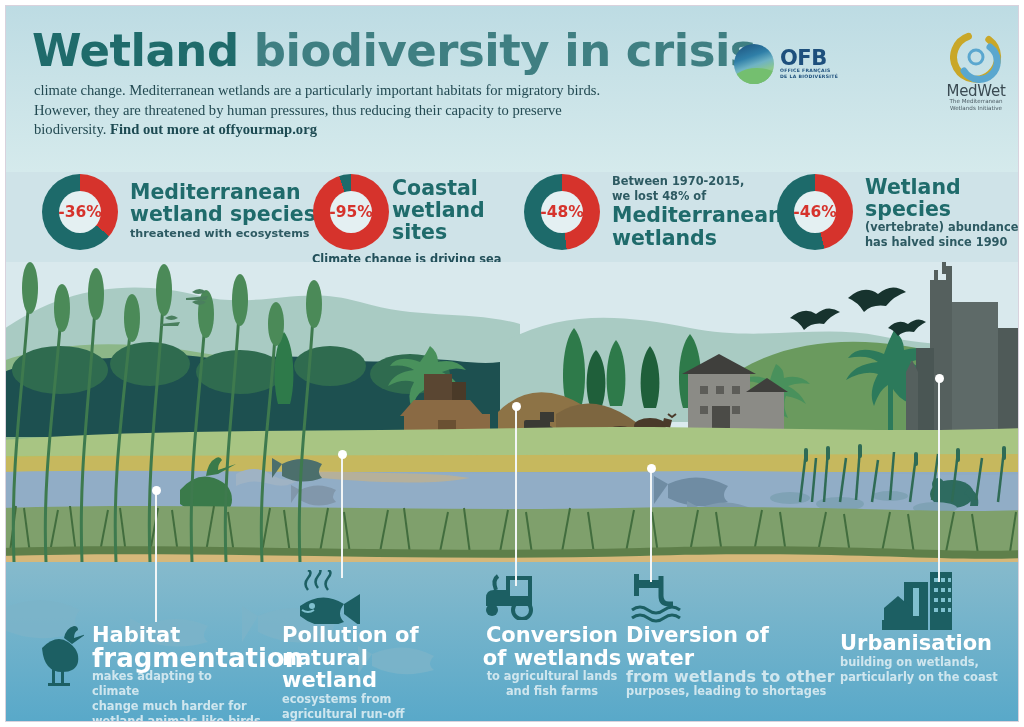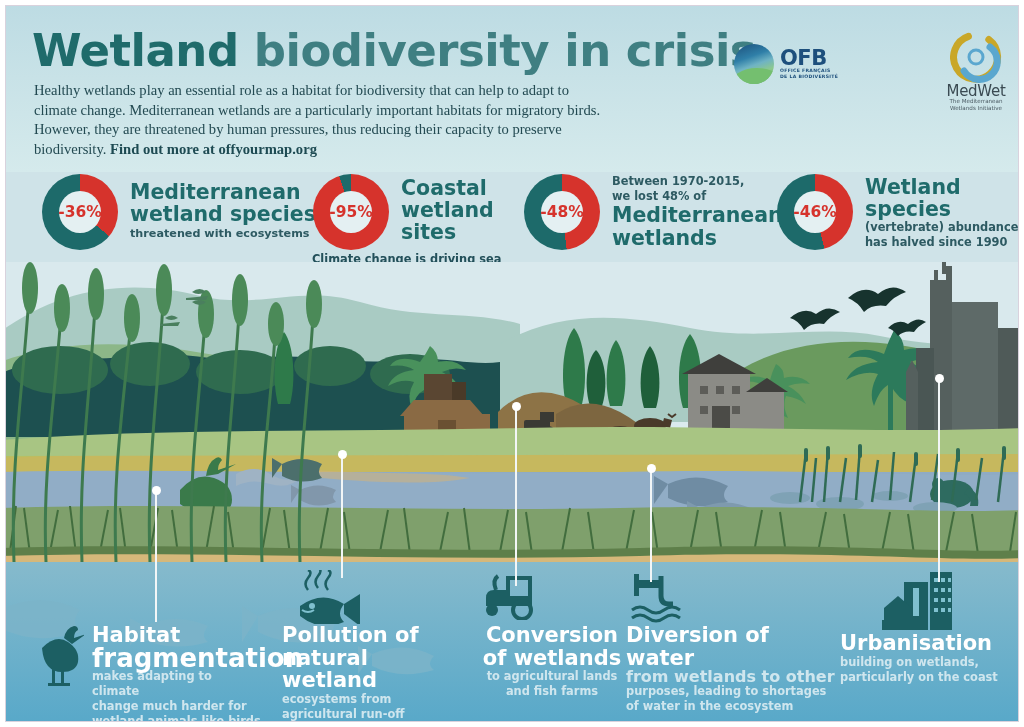--- a/index.html
+++ b/index.html
@@ -109,21 +109,20 @@
 <body>
 
 <div id="poster">
 
   <div class="header">
     <div class="title">
       <span>Wetland</span>
       <span class="w2">biodiversity in crisis</span>
     </div>
     <div class="intro">
-      <div>Healthy wetlands play an essential role as a habitat for biodiversity that can help to adapt to</div>
       <div>climate change. Mediterranean wetlands are a particularly  important habitats for migratory birds.</div>
       <div>However, they are threatened by human pressures, thus reducing their capacity to preserve</div>
       <div>
         <span>biodiversity. </span><b>Find out more at offyourmap.org</b>
       </div>
     </div>
 
     <div class="logos">
 
       <div class="logo-ofb">
@@ -165,21 +164,21 @@
         <div class="st-p" style="font-size:11.2px;line-height:14px;padding-top:2px;">threatened with ecosystems</div>
       </div>
     </div>
 
     <div class="stat" style="left:313px; top:8px;">
       <div class="donut" style="width:76px;height:76px;background:conic-gradient(#d6332c 0deg 342deg,#1d6a6a 342deg 360deg);">
         <div class="hole" style="left:17px;top:17px;width:42px;height:42px;font-size:15.5px;">
           <span>-95%</span>
         </div>
       </div>
-      <div class="st-txt" style="margin-left:12px;padding-top:3px;">
+      <div class="st-txt" style="margin-left:3px;padding-top:3px;">
         <div class="st-h" style="font-size:20.5px;line-height:22px;">Coastal</div>
         <div class="st-h" style="font-size:20.5px;line-height:22px;">wetland</div>
         <div class="st-h" style="font-size:20.5px;line-height:22px;">sites</div>
       </div>
     </div>
     <div class="stat-below" style="left:312px; top:86px; width:215px; font-size:11.4px; line-height:15.5px;">
       <div>Climate change is driving sea level</div>
       <div>rise which will flood 95% of coastal</div>
       <div>wetland sites used by birds</div>
     </div>
@@ -543,21 +542,20 @@
       <rect x="8" y="26" width="46" height="8" fill="#1c5f63"></rect>
       <path d="M18 18 q -4 -10 2 -14" stroke="#1c5f63" stroke-width="4" fill="none"></path>
       <circle cx="44" cy="38" r="9" fill="none" stroke="#1c5f63" stroke-width="4"></circle>
       <circle cx="14" cy="38" r="6" fill="#1c5f63"></circle>
     </svg>
 
     <div class="bitem" style="left:626px; top:62px; width:210px;">
       <div class="bh" style="font-size:21px;line-height:22.5px;">Diversion of water</div>
       <div class="bp" style="font-size:16px;line-height:15px;">from wetlands to other</div>
       <div class="bp" style="font-size:11.4px;line-height:15px;">purposes, leading to shortages</div>
-      <div class="bp" style="font-size:11.4px;line-height:15px;">of water in the ecosystem</div>
     </div>
     <svg class="bicon" style="left:630px;top:8px;" width="62" height="54" viewBox="0 0 62 54">
       <rect x="4" y="4" width="5" height="22" fill="#1c5f63"></rect>
       <rect x="9" y="10" width="22" height="8" fill="#1c5f63"></rect>
       <path d="M31 6 l 0 20 q 0 8 8 8 l 4 0" stroke="#1c5f63" stroke-width="5" fill="none"></path>
       <g stroke="#1c5f63" stroke-width="3" fill="none">
         <path d="M2 40 q 8 -6 16 0 q 8 6 16 0 q 8 -6 16 0"></path>
         <path d="M2 48 q 8 -6 16 0 q 8 6 16 0 q 8 -6 16 0"></path>
       </g>
     </svg>

